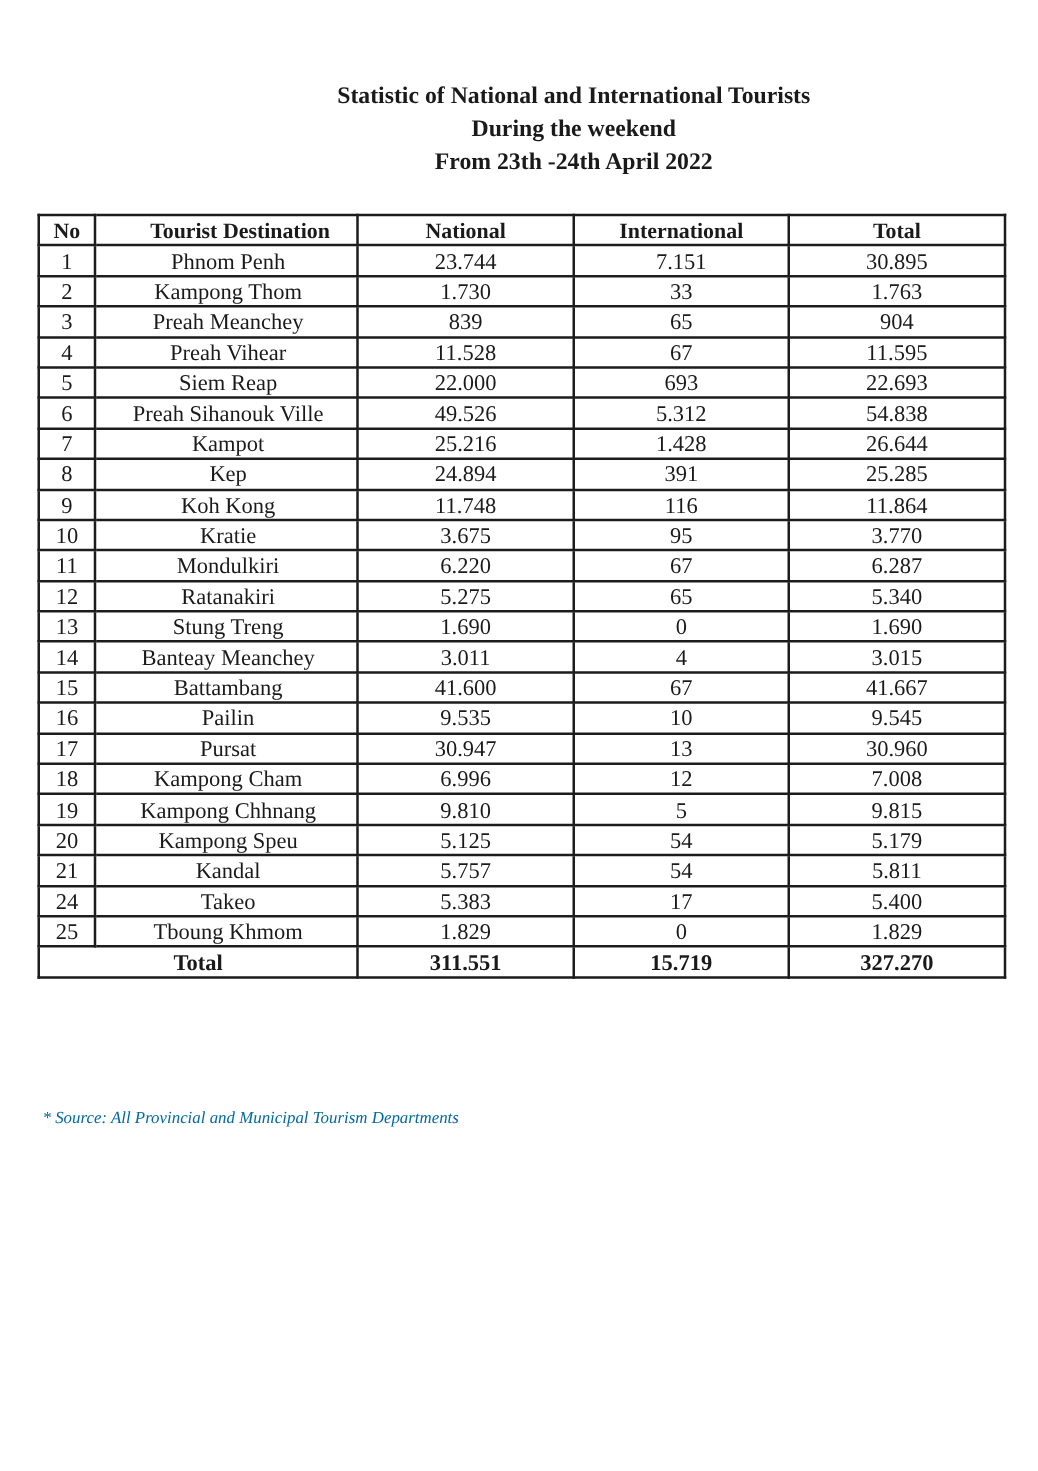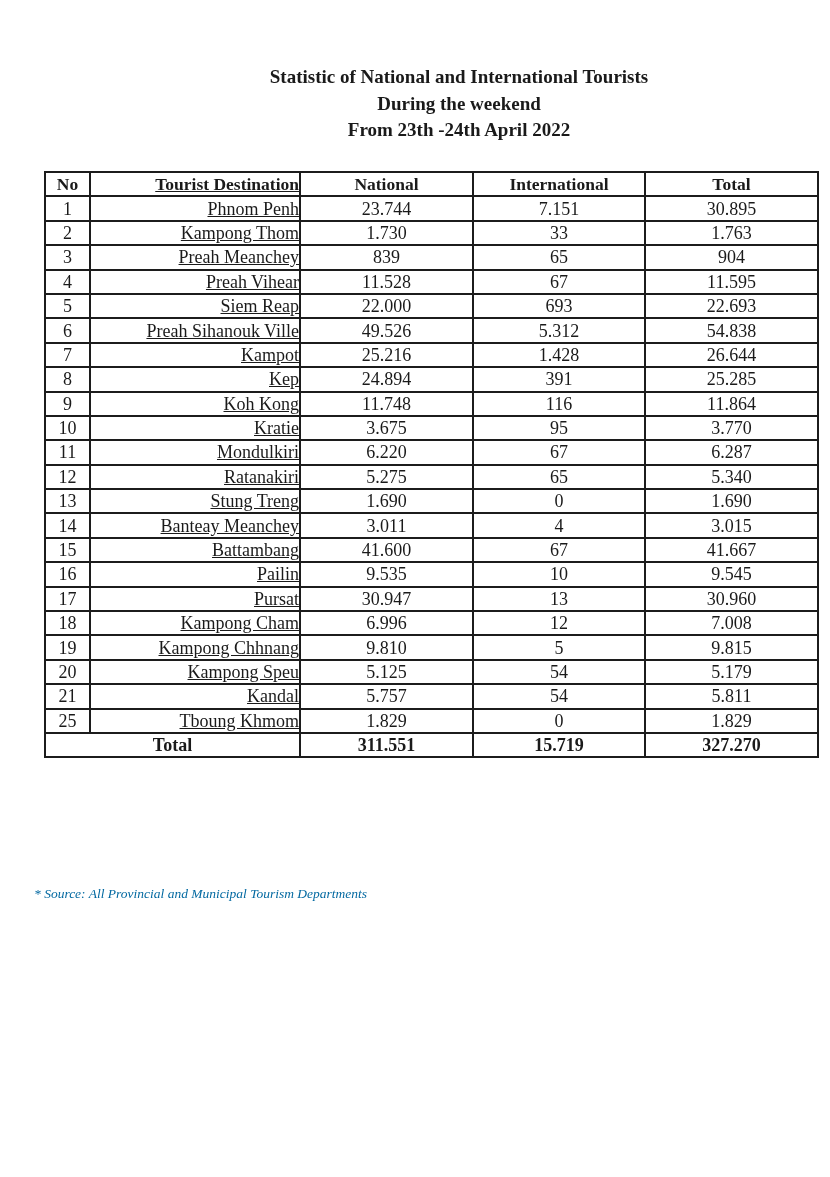--- a/index.html
+++ b/index.html
@@ -23,21 +23,21 @@
     text-align: center;
     font-weight: bold;
     font-size: 19px;
     line-height: 26.5px;
     margin-left: 44px;
   }
   .title-line { display: block; }
 
   table.stats {
     position: absolute;
-    left: 44px;
+    left: 30px;
     top: 171px;
     width: 773px;
     border-collapse: collapse;
     font-size: 18px;
     table-layout: fixed;
   }
   table.stats td, table.stats th {
     border: 2px solid #1c1c1c;
     height: 22.4px;
     padding: 0;
@@ -48,21 +48,21 @@
   table.stats th {
     font-weight: bold;
     font-size: 17.5px;
   }
   col.c-no { width: 45px; }
   col.c-dest { width: 210px; }
   col.c-nat { width: 173px; }
   col.c-int { width: 172px; }
   col.c-tot { width: 173px; }
   .center { text-align: center; }
-  .left { text-align: right; padding-left: 3px !important; text-decoration: underline; }
+  .left { text-align: center; padding-left: 3px !important; }
   th.left { padding-left: 22px !important; }
   tr.total-row td {
     font-weight: bold;
   }
   .source-note {
     position: absolute;
     left: 34px;
     top: 886px;
     font-size: 13.5px;
     font-weight: normal;
@@ -238,20 +238,27 @@
         <td class="center">5.179</td>
       </tr>
       <tr>
         <td class="center">21</td>
         <td class="left">Kandal</td>
         <td class="center">5.757</td>
         <td class="center">54</td>
         <td class="center">5.811</td>
       </tr>
       <tr>
+        <td class="center">24</td>
+        <td class="left">Takeo</td>
+        <td class="center">5.383</td>
+        <td class="center">17</td>
+        <td class="center">5.400</td>
+      </tr>
+      <tr>
         <td class="center">25</td>
         <td class="left">Tboung Khmom</td>
         <td class="center">1.829</td>
         <td class="center">0</td>
         <td class="center">1.829</td>
       </tr>
     </tbody>
   <tfoot>
     <tr class="total-row">
       <td class="center" colspan="2">Total</td>

